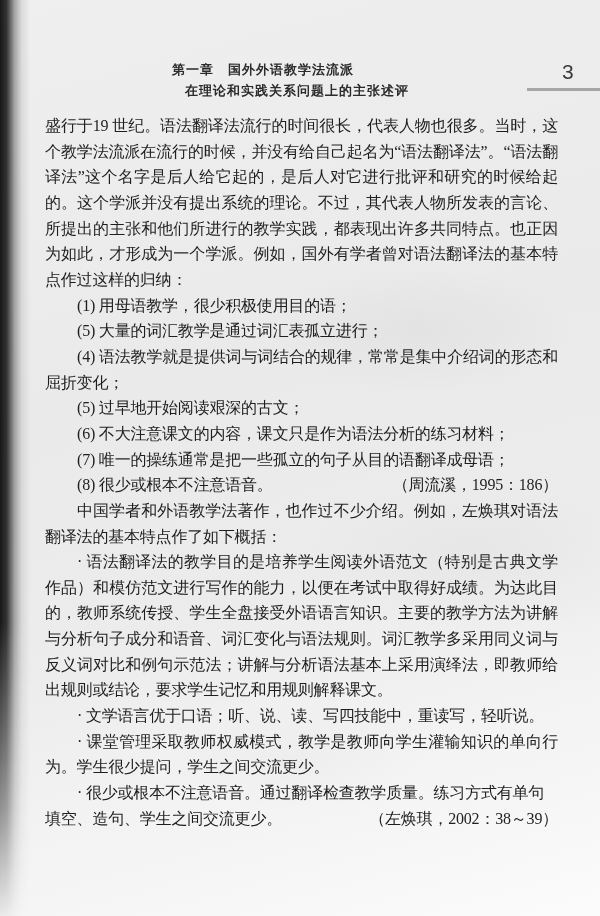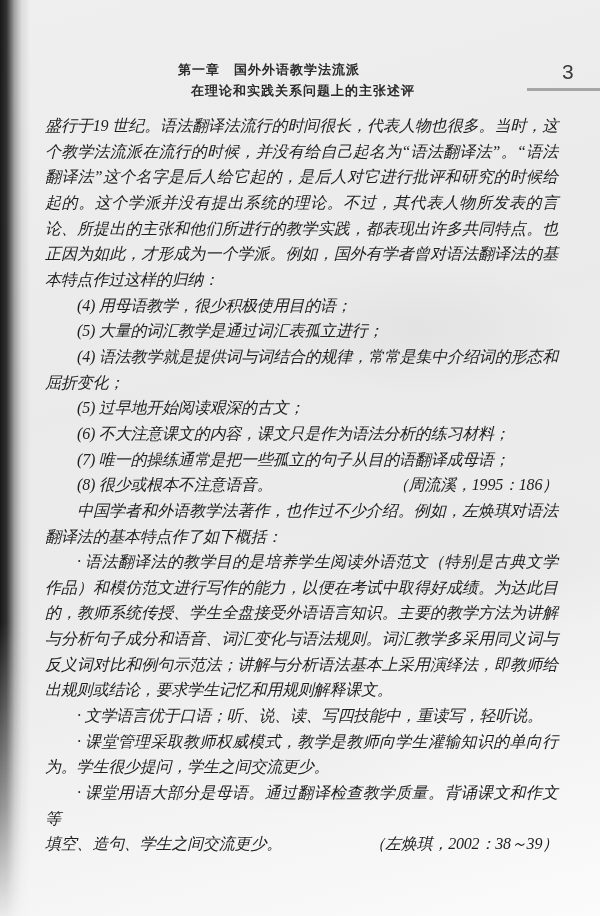--- a/index.html
+++ b/index.html
@@ -26,42 +26,41 @@
   }
   .spine-shadow {
     position: absolute; left: 0; top: 0; width: 30px; height: 100%;
     background: linear-gradient(to right,
       rgba(12,12,12,0.95) 0%, rgba(25,25,25,0.88) 22%,
       rgba(70,70,70,0.45) 48%, rgba(130,130,130,0.18) 72%, rgba(200,200,200,0) 100%);
     -webkit-mask-image: linear-gradient(to bottom, #000 0%, #000 68%, rgba(0,0,0,0.45) 88%, rgba(0,0,0,0.05) 100%);
             mask-image: linear-gradient(to bottom, #000 0%, #000 68%, rgba(0,0,0,0.45) 88%, rgba(0,0,0,0.05) 100%);
   }
   .chapter {
-    position: absolute; left: 178px; top: 59px;
+    position: absolute; left: 172px; top: 59px;
     font-family: "Liberation Sans", sans-serif;
     font-weight: 700; font-size: 13px; line-height: 21px;
     color: #2b2b2b; letter-spacing: 1px; white-space: nowrap;
   }
   .chapter-line2 { margin-left: 13px; }
   .page-number {
     position: absolute; left: 562px; top: 60px;
     font-family: "Liberation Sans", sans-serif;
     font-size: 21px; color: #3a3a3a;
   }
   .page-number-rule {
     position: absolute; left: 527px; top: 88px;
     width: 73px; height: 3px;
     background: #a6a6a6;
   }
   .body-text {
     position: absolute; left: 45px; top: 113px; width: 513px;
     font-size: 16px; letter-spacing: -0.2px; line-height: 25.65px;
     color: #1e1e1e;
     text-align: justify;
-    font-style: italic;
   }
   .body-text p { margin: 0; }
   .indent { text-indent: 2em; }
   .no-indent { text-indent: 0; }
   .cite-row {
     display: flex; justify-content: space-between; align-items: flex-start;
     white-space: nowrap;
   }
   .cite-row.indented { padding-left: 2em; }
 </style>
@@ -74,37 +73,37 @@
   <div class="chapter">
     <div class="chapter-line1">第一章　国外外语教学法流派</div>
     <div class="chapter-line2">在理论和实践关系问题上的主张述评</div>
   </div>
   <div class="page-number">3</div>
   <div class="page-number-rule"></div>
 
   <main class="body-text">
     <p class="no-indent">盛行于19 世纪。语法翻译法流行的时间很长，代表人物也很多。当时，这个教学法流派在流行的时候，并没有给自己起名为“语法翻译法”。“语法翻译法”这个名字是后人给它起的，是后人对它进行批评和研究的时候给起的。这个学派并没有提出系统的理论。不过，其代表人物所发表的言论、所提出的主张和他们所进行的教学实践，都表现出许多共同特点。也正因为如此，才形成为一个学派。例如，国外有学者曾对语法翻译法的基本特点作过这样的归纳：</p>
 
-    <p class="indent">(4) 用母语教学，很少积极使用目的语；</p>
+    <p class="indent">(1) 用母语教学，很少积极使用目的语；</p>
     <p class="indent">(5) 大量的词汇教学是通过词汇表孤立进行；</p>
     <p class="indent">(4) 语法教学就是提供词与词结合的规律，常常是集中介绍词的形态和屈折变化；</p>
     <p class="indent">(5) 过早地开始阅读艰深的古文；</p>
     <p class="indent">(6) 不大注意课文的内容，课文只是作为语法分析的练习材料；</p>
     <p class="indent">(7) 唯一的操练通常是把一些孤立的句子从目的语翻译成母语；</p>
 
     <div class="cite-row indented">
       <span>(8) 很少或根本不注意语音。</span>
       <span class="citation">（周流溪，1995：186）</span>
     </div>
 
     <p class="indent">中国学者和外语教学法著作，也作过不少介绍。例如，左焕琪对语法翻译法的基本特点作了如下概括：</p>
 
     <p class="indent">· 语法翻译法的教学目的是培养学生阅读外语范文（特别是古典文学作品）和模仿范文进行写作的能力，以便在考试中取得好成绩。为达此目的，教师系统传授、学生全盘接受外语语言知识。主要的教学方法为讲解与分析句子成分和语音、词汇变化与语法规则。词汇教学多采用同义词与反义词对比和例句示范法；讲解与分析语法基本上采用演绎法，即教师给出规则或结论，要求学生记忆和用规则解释课文。</p>
     <p class="indent">· 文学语言优于口语；听、说、读、写四技能中，重读写，轻听说。</p>
     <p class="indent">· 课堂管理采取教师权威模式，教学是教师向学生灌输知识的单向行为。学生很少提问，学生之间交流更少。</p>
-    <p class="indent">· 课堂用语大部分是母语。通过翻译检查教学质量。背诵课文和作文等</p>
+    <p class="indent">· 很少或根本不注意语音。通过翻译检查教学质量。练习方式有单句</p>
 
     <div class="cite-row">
       <span>填空、造句、学生之间交流更少。</span>
       <span class="citation">（左焕琪，2002：38～39）</span>
     </div>
   </main>
 </div>
 
 </body></html>

